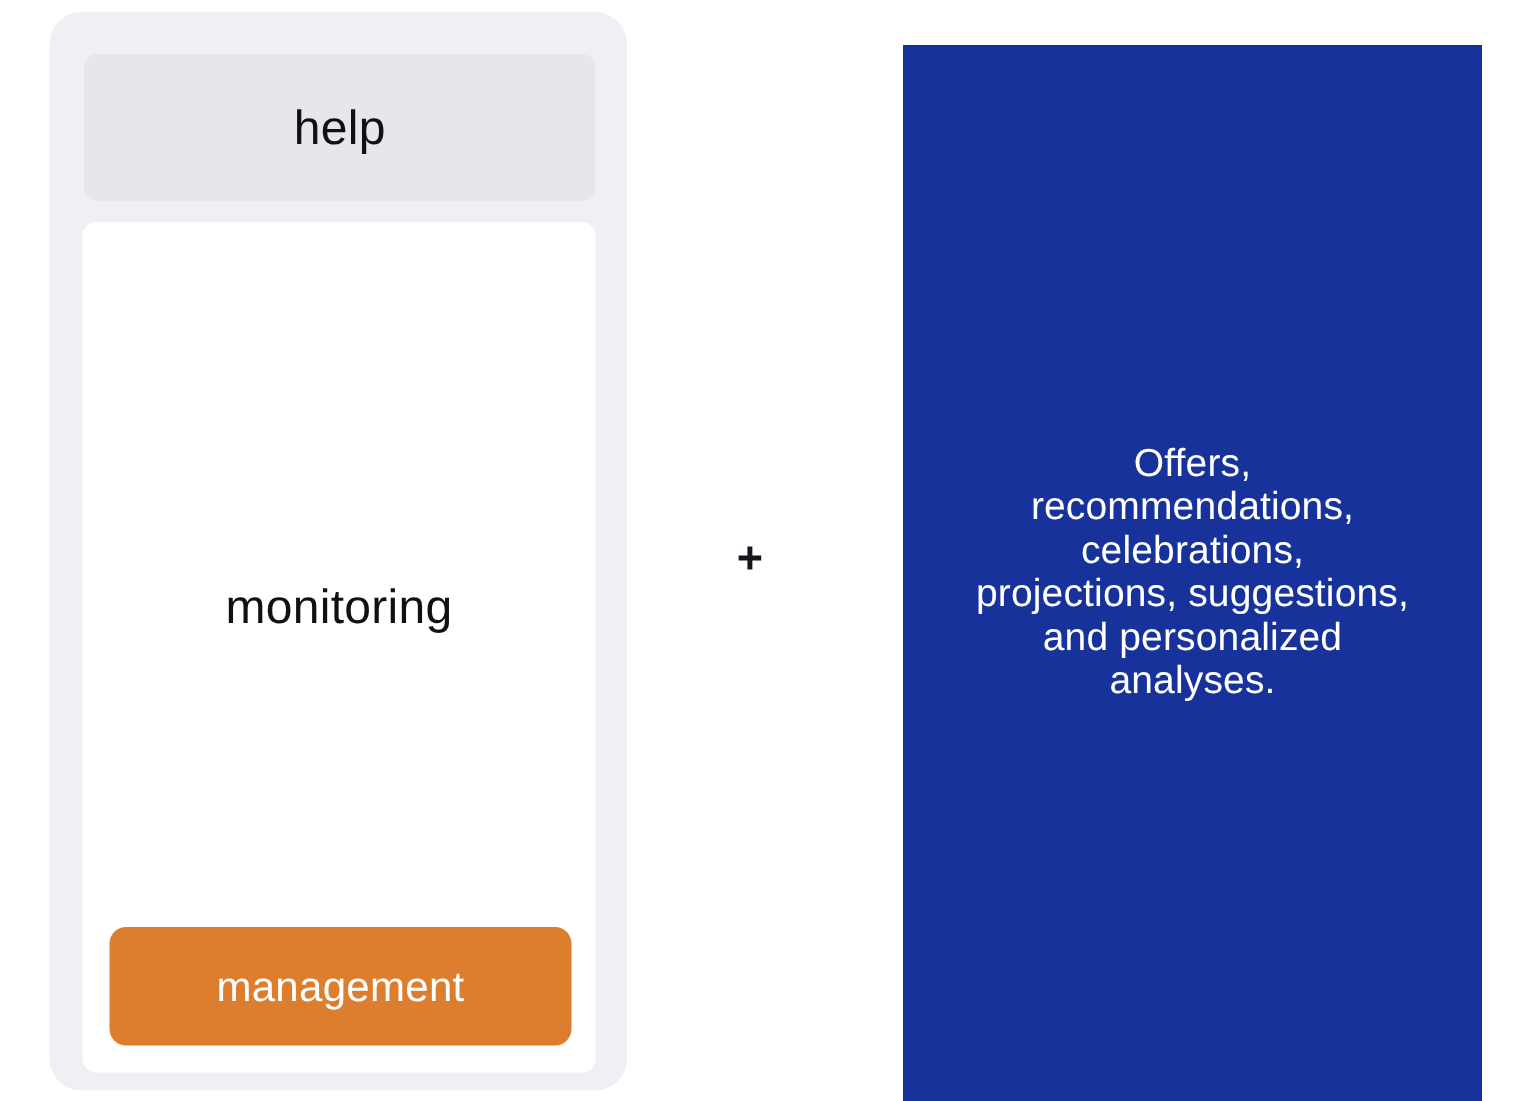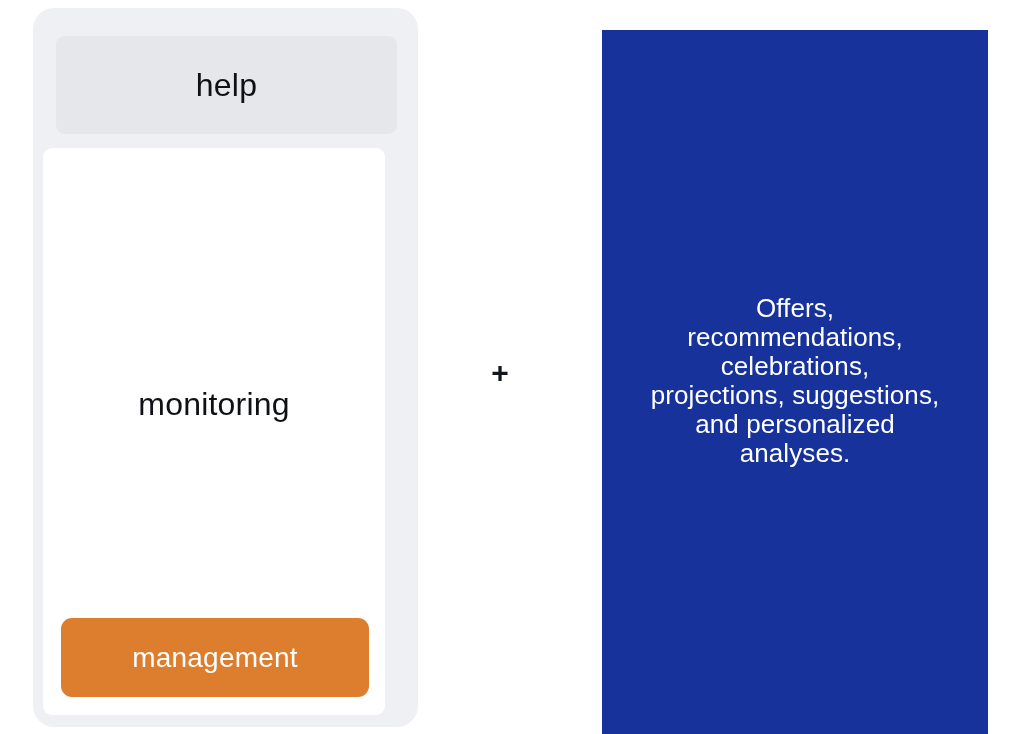--- a/index.html
+++ b/index.html
@@ -42,21 +42,21 @@
   }
   .help-box-label {
     font-size: 32px;
     color: #0f1115;
     letter-spacing: 0.2px;
     line-height: 1;
   }
 
   .monitor-card {
     position: absolute;
-    left: 10px;
+    left: 22px;
     top: 140px;
     width: 342px;
     height: 567px;
     background: #ffffff;
     border-radius: 9px;
     box-sizing: border-box;
   }
   .monitor-label {
     position: absolute;
     left: 0;

